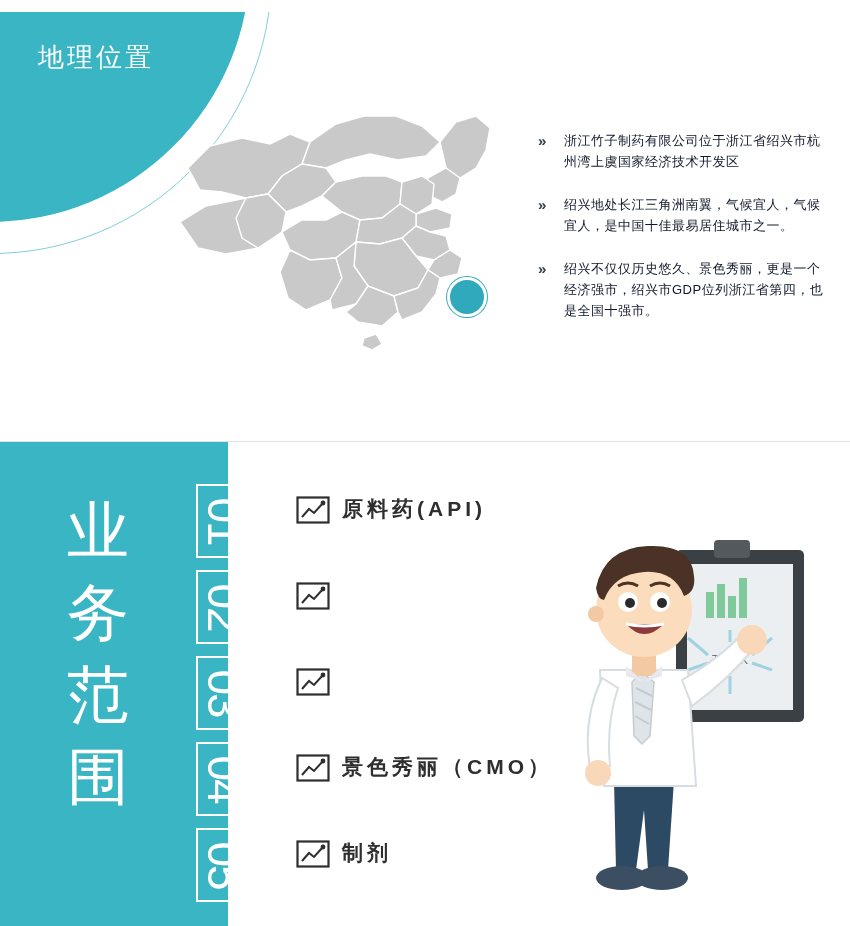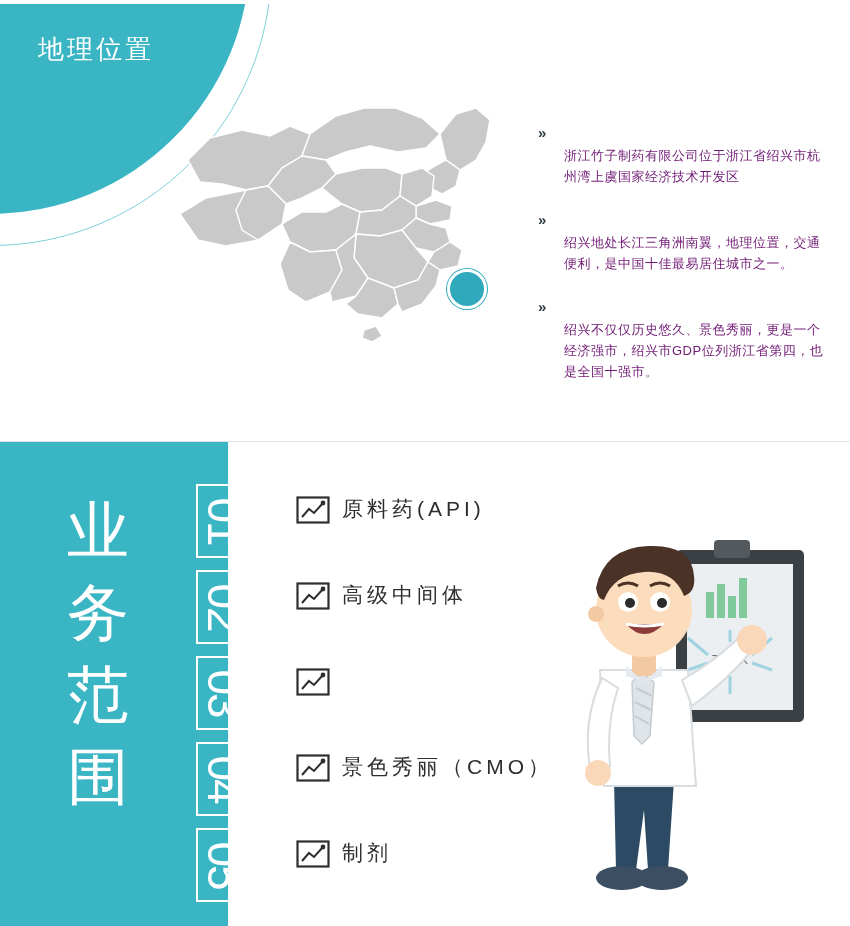--- a/index.html
+++ b/index.html
@@ -11,21 +11,21 @@
     height: 926px;
     font-family: "Liberation Sans", sans-serif;
     background: #ffffff;
     overflow: hidden;
     position: relative;
   }
 
   
   .top-section {
     position: absolute;
-    left: 0; top: 4px;
+    left: 0; top: 12px;
     width: 850px; height: 441px;
     background: #ffffff;
     overflow: hidden;
   }
   .teal-blob {
     position: absolute;
     left: -210px; top: -250px;
     width: 460px; height: 460px;
     background: #3ab5c4;
     border-bottom-right-radius: 260px;
@@ -83,23 +83,22 @@
     color: #2f3e46;
     font-size: 15px;
     line-height: 20px;
     font-weight: bold;
     letter-spacing: -3px;
     padding-top: 1px;
   }
   .bullet-text {
     font-size: 13px;
     line-height: 21px;
-    color: #701a75;
+    color: #0f172a;
     letter-spacing: 0.5px;
-    margin-top: 23px;
   }
 
   .divider {
     position: absolute;
     left: 0; top: 441px;
     width: 850px; height: 1px;
     background: #e2e2e2;
   }
 
   
@@ -152,20 +151,21 @@
     font-size: 46px;
     color: #ffffff;
     letter-spacing: -2px;
     transform: rotate(90deg);
   }
 
   .items {
     position: absolute;
     left: 296px; top: 52px;
     width: 280px;
+    font-weight: bold;
   }
   .item-row {
     display: flex;
     align-items: flex-start;
     height: 86px;
   }
   .item-icon {
     flex: 0 0 auto;
     width: 34px; height: 28px;
     margin-right: 12px;
@@ -243,21 +243,21 @@
     <div class="map-dot"></div>
   </div>
 
   <div class="bullets">
     <div class="bullet-row">
       <div class="chev">»</div>
       <div class="bullet-text">浙江竹子制药有限公司位于浙江省绍兴市杭州湾上虞国家经济技术开发区</div>
     </div>
     <div class="bullet-row">
       <div class="chev">»</div>
-      <div class="bullet-text">绍兴地处长江三角洲南翼，地理位置，交通便利，是中国十佳最易居住城市之一。</div>
+      <div class="bullet-text">绍兴地处长江三角洲南翼，气候宜人，气候宜人，是中国十佳最易居住城市之一。</div>
     </div>
     <div class="bullet-row">
       <div class="chev">»</div>
       <div class="bullet-text">绍兴不仅仅历史悠久、景色秀丽，更是一个经济强市，绍兴市GDP位列浙江省第四，也是全国十强市。</div>
     </div>
   </div>
 </div>
 
 <div class="divider"></div>
 
@@ -306,21 +306,20 @@
       <span class="item-label">原料药(API)</span>
     </div>
     <div class="item-row">
       <span class="item-icon">
         <svg width="34" height="28" viewBox="0 0 34 28" xmlns="http://www.w3.org/2000/svg">
           <rect x="1.5" y="1.5" width="31" height="25" fill="none" stroke="#2e2e2e" stroke-width="2.2"></rect>
           <polyline points="6,21 13,13 18,17 27,7" fill="none" stroke="#2e2e2e" stroke-width="2"></polyline>
           <circle cx="27" cy="7" r="2.4" fill="#2e2e2e"></circle>
         </svg>
       </span>
-      <span class="item-label">高级中间体</span>
     </div>
     <div class="item-row">
       <span class="item-icon">
         <svg width="34" height="28" viewBox="0 0 34 28" xmlns="http://www.w3.org/2000/svg">
           <rect x="1.5" y="1.5" width="31" height="25" fill="none" stroke="#2e2e2e" stroke-width="2.2"></rect>
           <polyline points="6,21 13,13 18,17 27,7" fill="none" stroke="#2e2e2e" stroke-width="2"></polyline>
           <circle cx="27" cy="7" r="2.4" fill="#2e2e2e"></circle>
         </svg>
       </span>
     </div>

